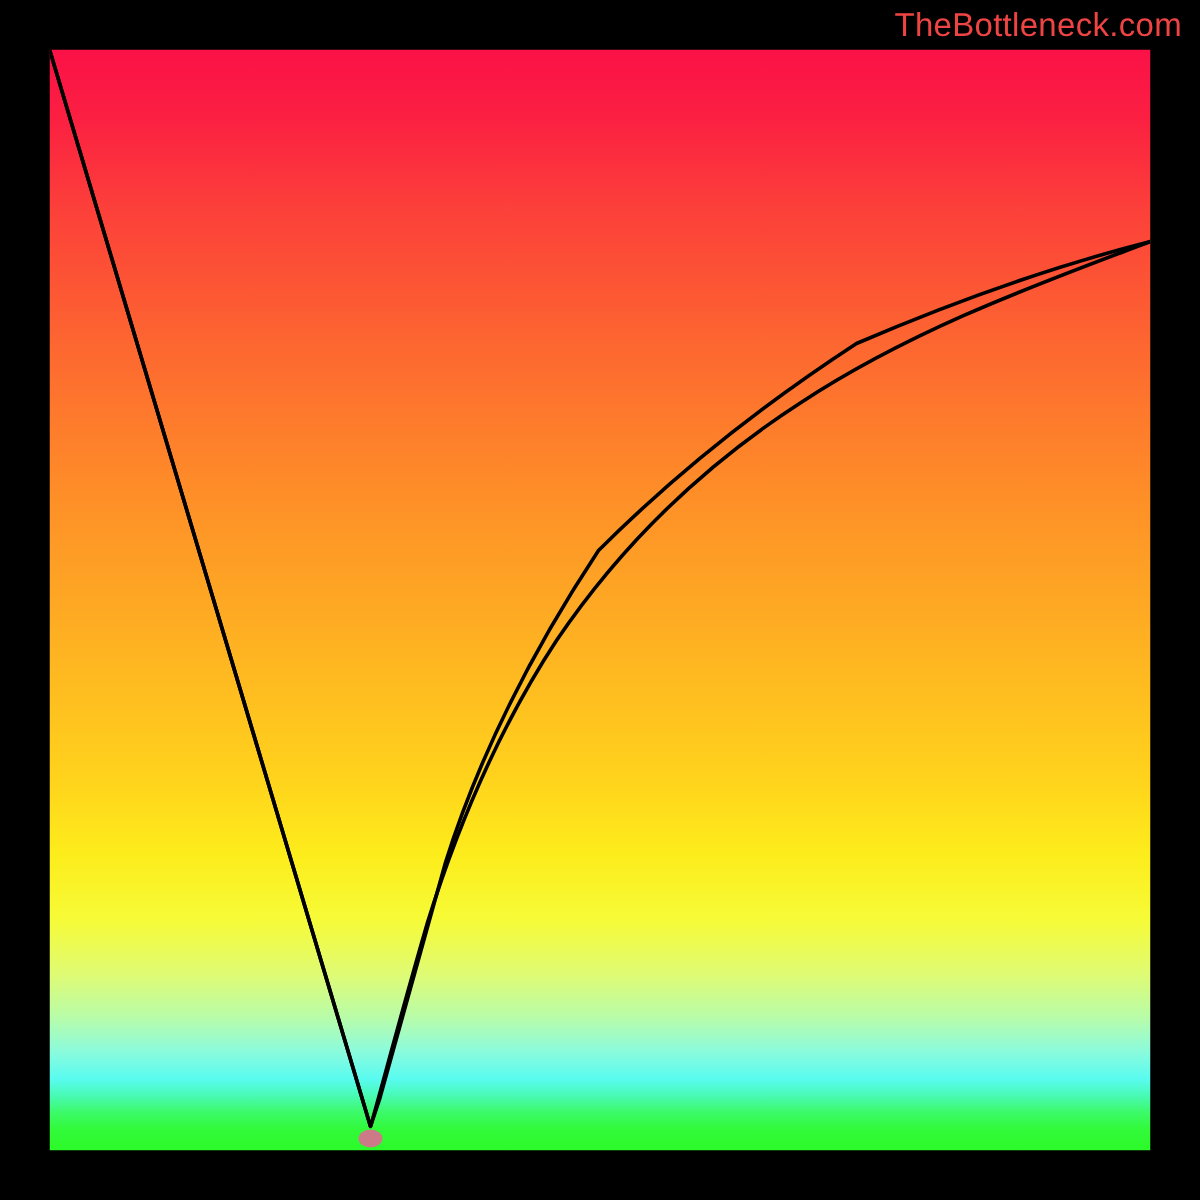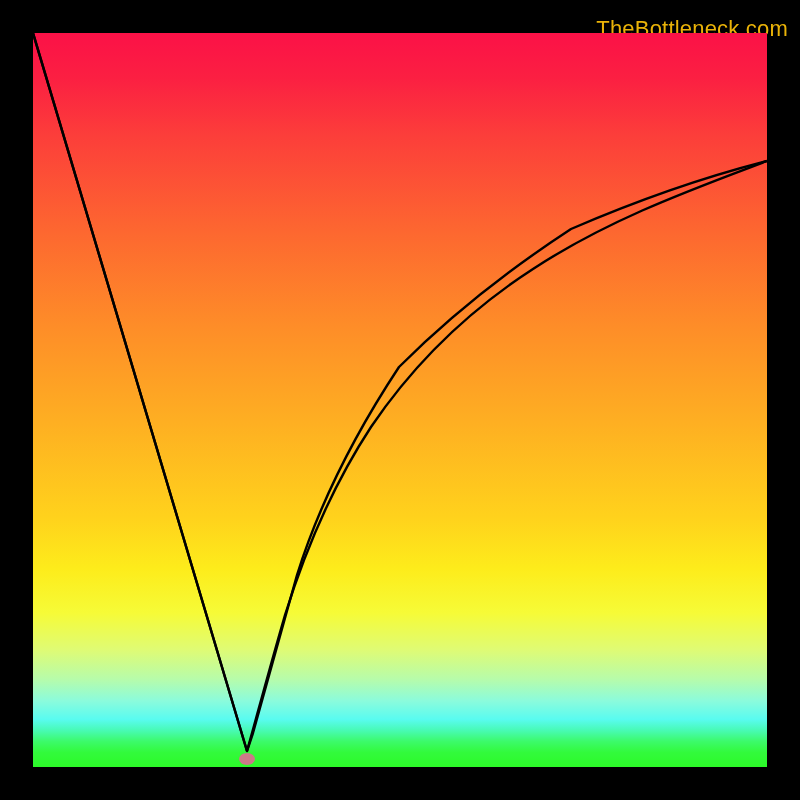--- a/index.html
+++ b/index.html
@@ -12,23 +12,23 @@
     font-family: Arial, Helvetica, sans-serif;
   }
   .frame {
     position: relative;
     width: 800px;
     height: 800px;
     background: #000000;
   }
   .watermark {
     position: absolute;
-    top: 16px;
+    top: 4px;
     right: 12px;
-    color: #eab308;
+    color: #ef4444;
     font-size: 22px;
     font-weight: 500;
     letter-spacing: 0.2px;
     font-family: Arial, Helvetica, sans-serif;
   }
   .plot-area {
     position: absolute;
     left: 33px;
     top: 33px;
     width: 734px;

